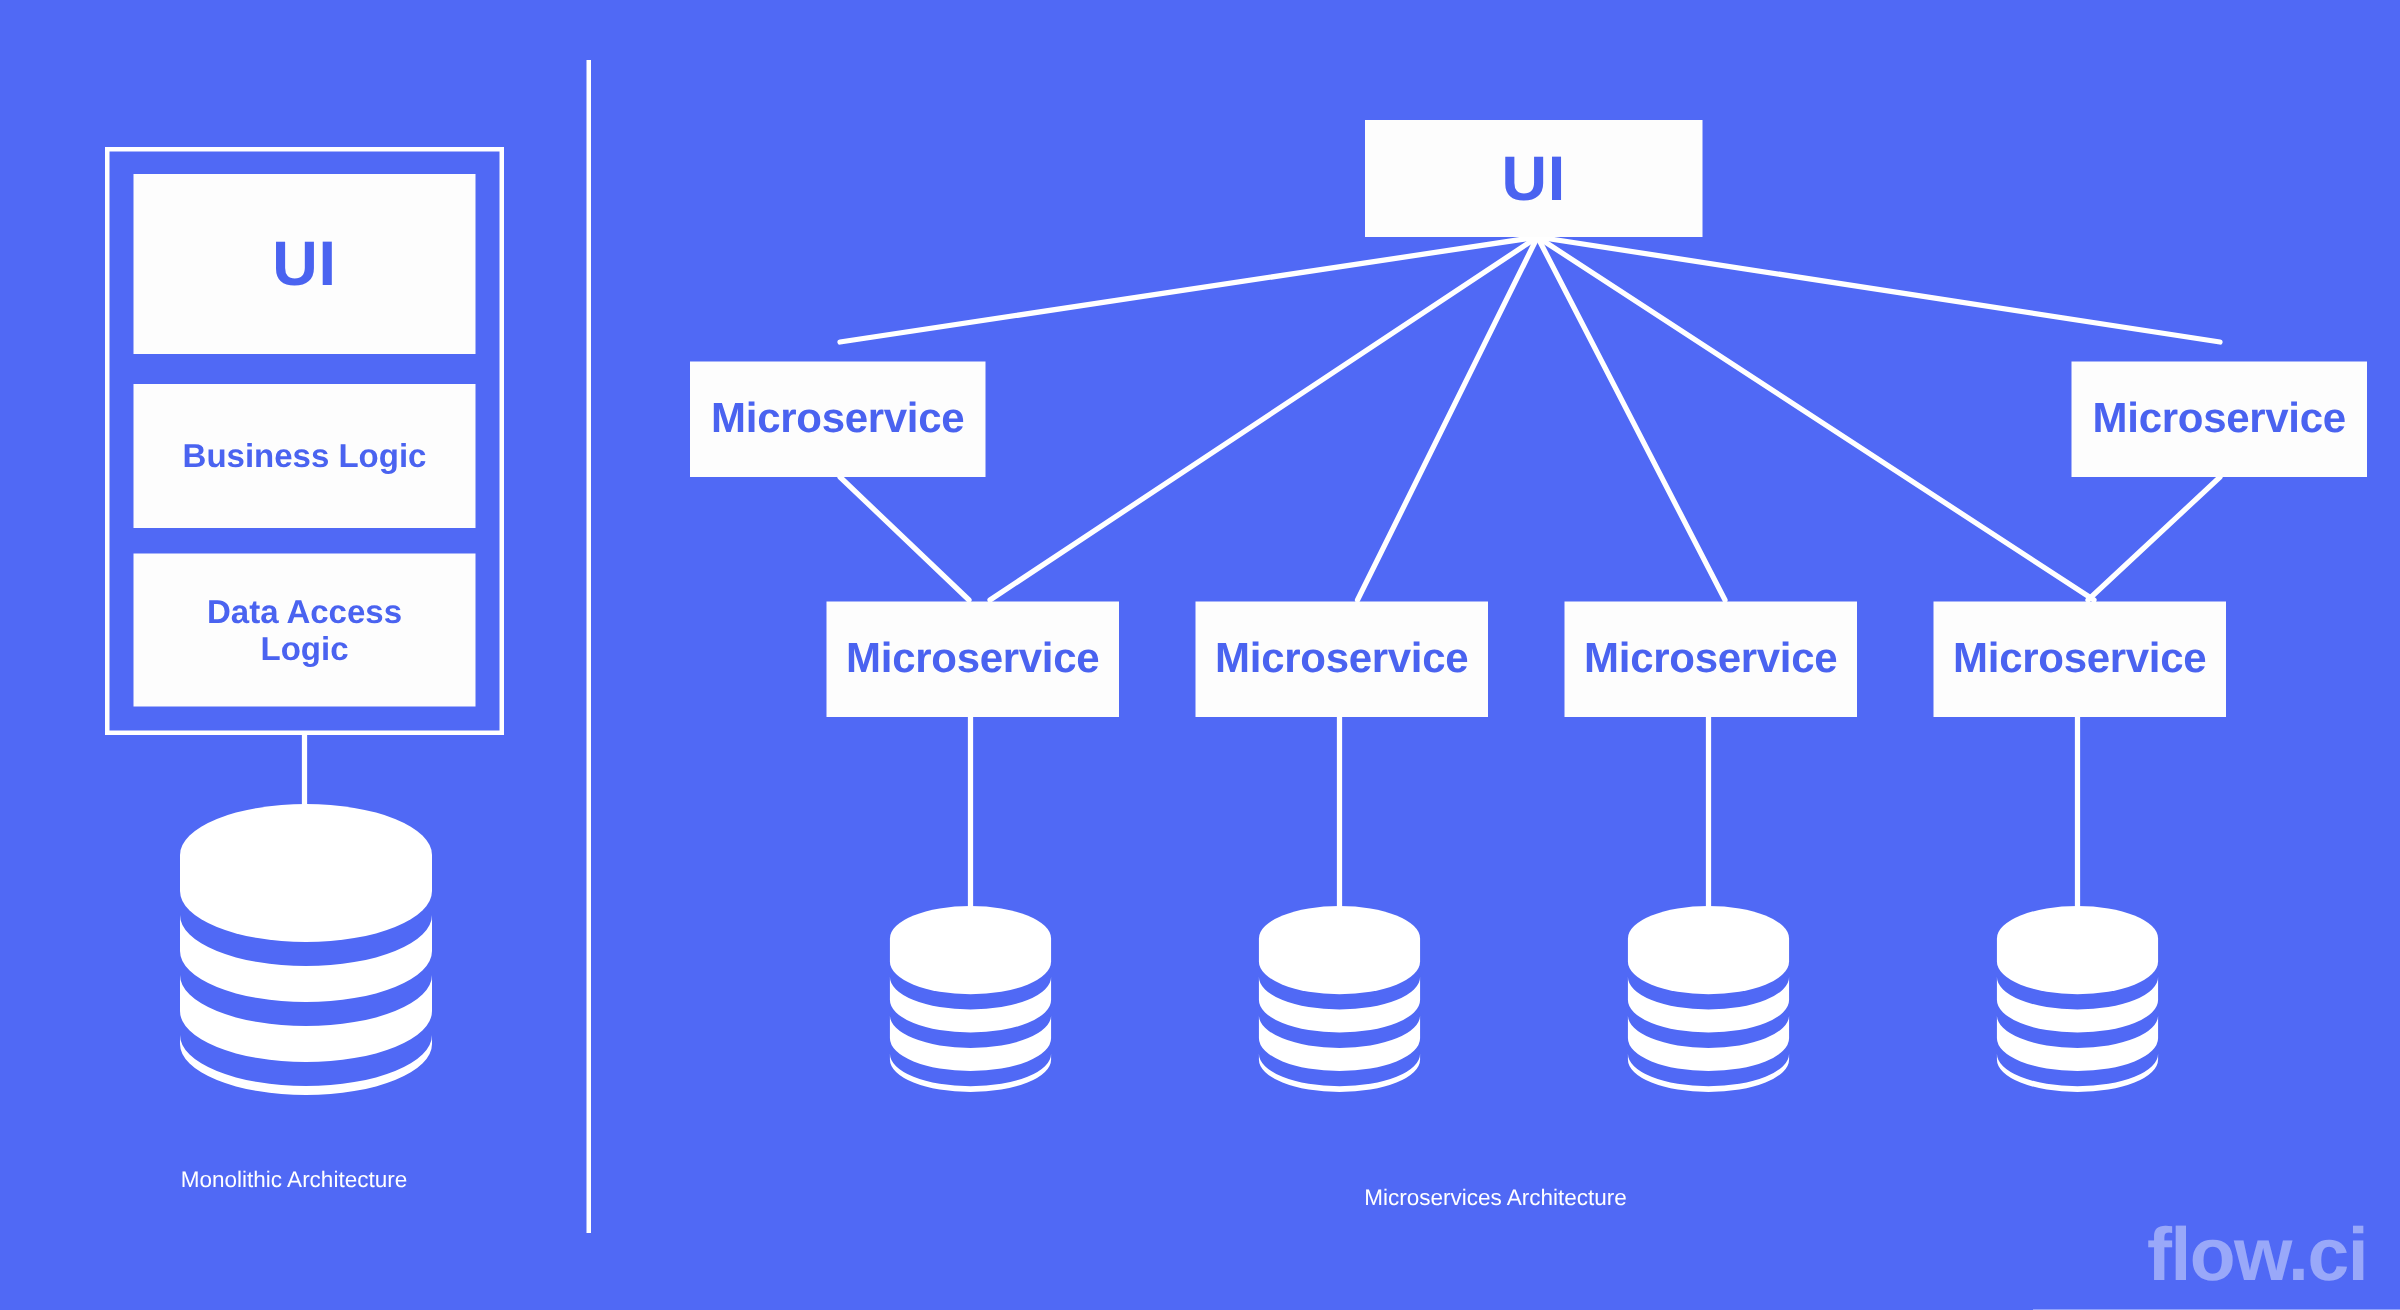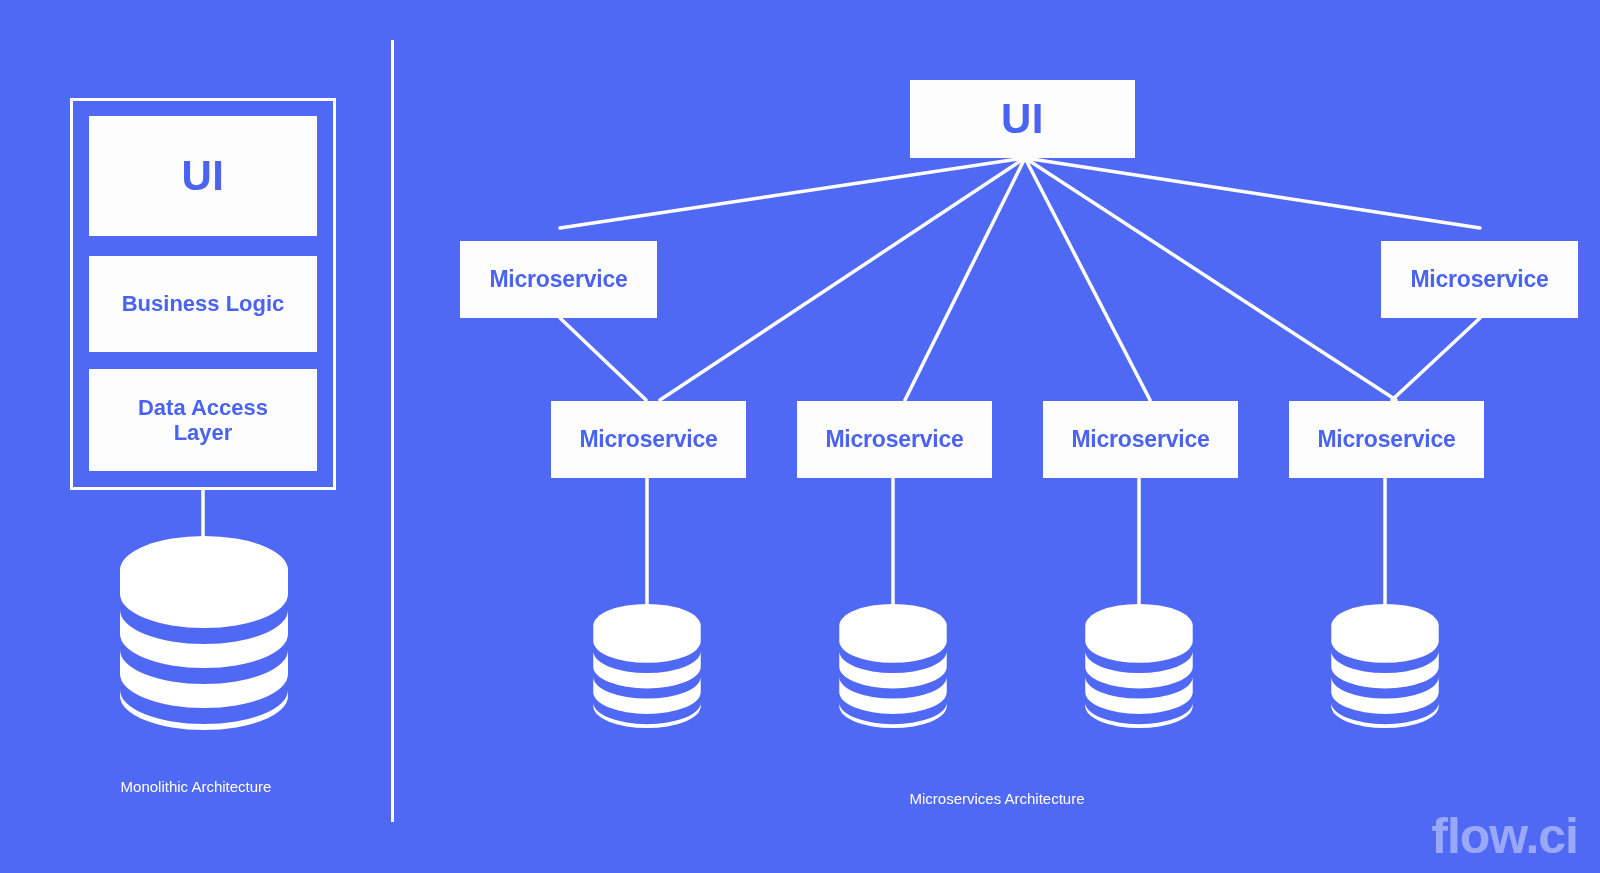--- a/index.html
+++ b/index.html
@@ -21,21 +21,21 @@
     background: #fdfdfd;
     color: #4a63f0;
     display: flex;
     align-items: center;
     justify-content: center;
     text-align: center;
     font-weight: bold;
     line-height: 1.15;
     z-index: 5;
   }
-  .ms-box { font-size: 23px; letter-spacing: -0.2px; }
+  .ms-box { font-size: 28px; letter-spacing: -0.2px; }
   .ui-big { font-size: 42px; letter-spacing: 0.5px; }
   .mono-layer { font-size: 22px; }
 
   
   #mono-frame {
     position: absolute;
     left: 70px; top: 98px;
     width: 266px; height: 392px;
     border: 3px solid #ffffff;
     z-index: 3;
@@ -114,21 +114,21 @@
   <div class="node-box ui-big" style="left:89px; top:116px; width:228px; height:120px;">
     <span>UI</span>
   </div>
 
   <div class="node-box mono-layer" style="left:89px; top:256px; width:228px; height:96px;">
     <span>Business Logic</span>
   </div>
 
   <div class="node-box mono-layer" style="left:89px; top:369px; width:228px; height:102px; flex-direction:column;">
     <span>Data Access</span>
-    <span>Layer</span>
+    <span>Logic</span>
   </div>
 
   <svg class="db" style="left:118px; top:534px; width:172px; height:198px;" viewBox="0 0 172 198">
     <g fill="#ffffff">
       <path d="M2,36 a84,34 0 0 1 168,0 v24 a84,34 0 0 1 -168,0 z"></path>
       <path d="M2,76 a84,34 0 0 0 168,0 v24 a84,34 0 0 1 -168,0 z"></path>
       <path d="M2,116 a84,34 0 0 0 168,0 v24 a84,34 0 0 1 -168,0 z"></path>
       <path d="M2,156 a84,34 0 0 0 168,0 v6 a84,34 0 0 1 -168,0 z"></path>
     </g>
   </svg>

